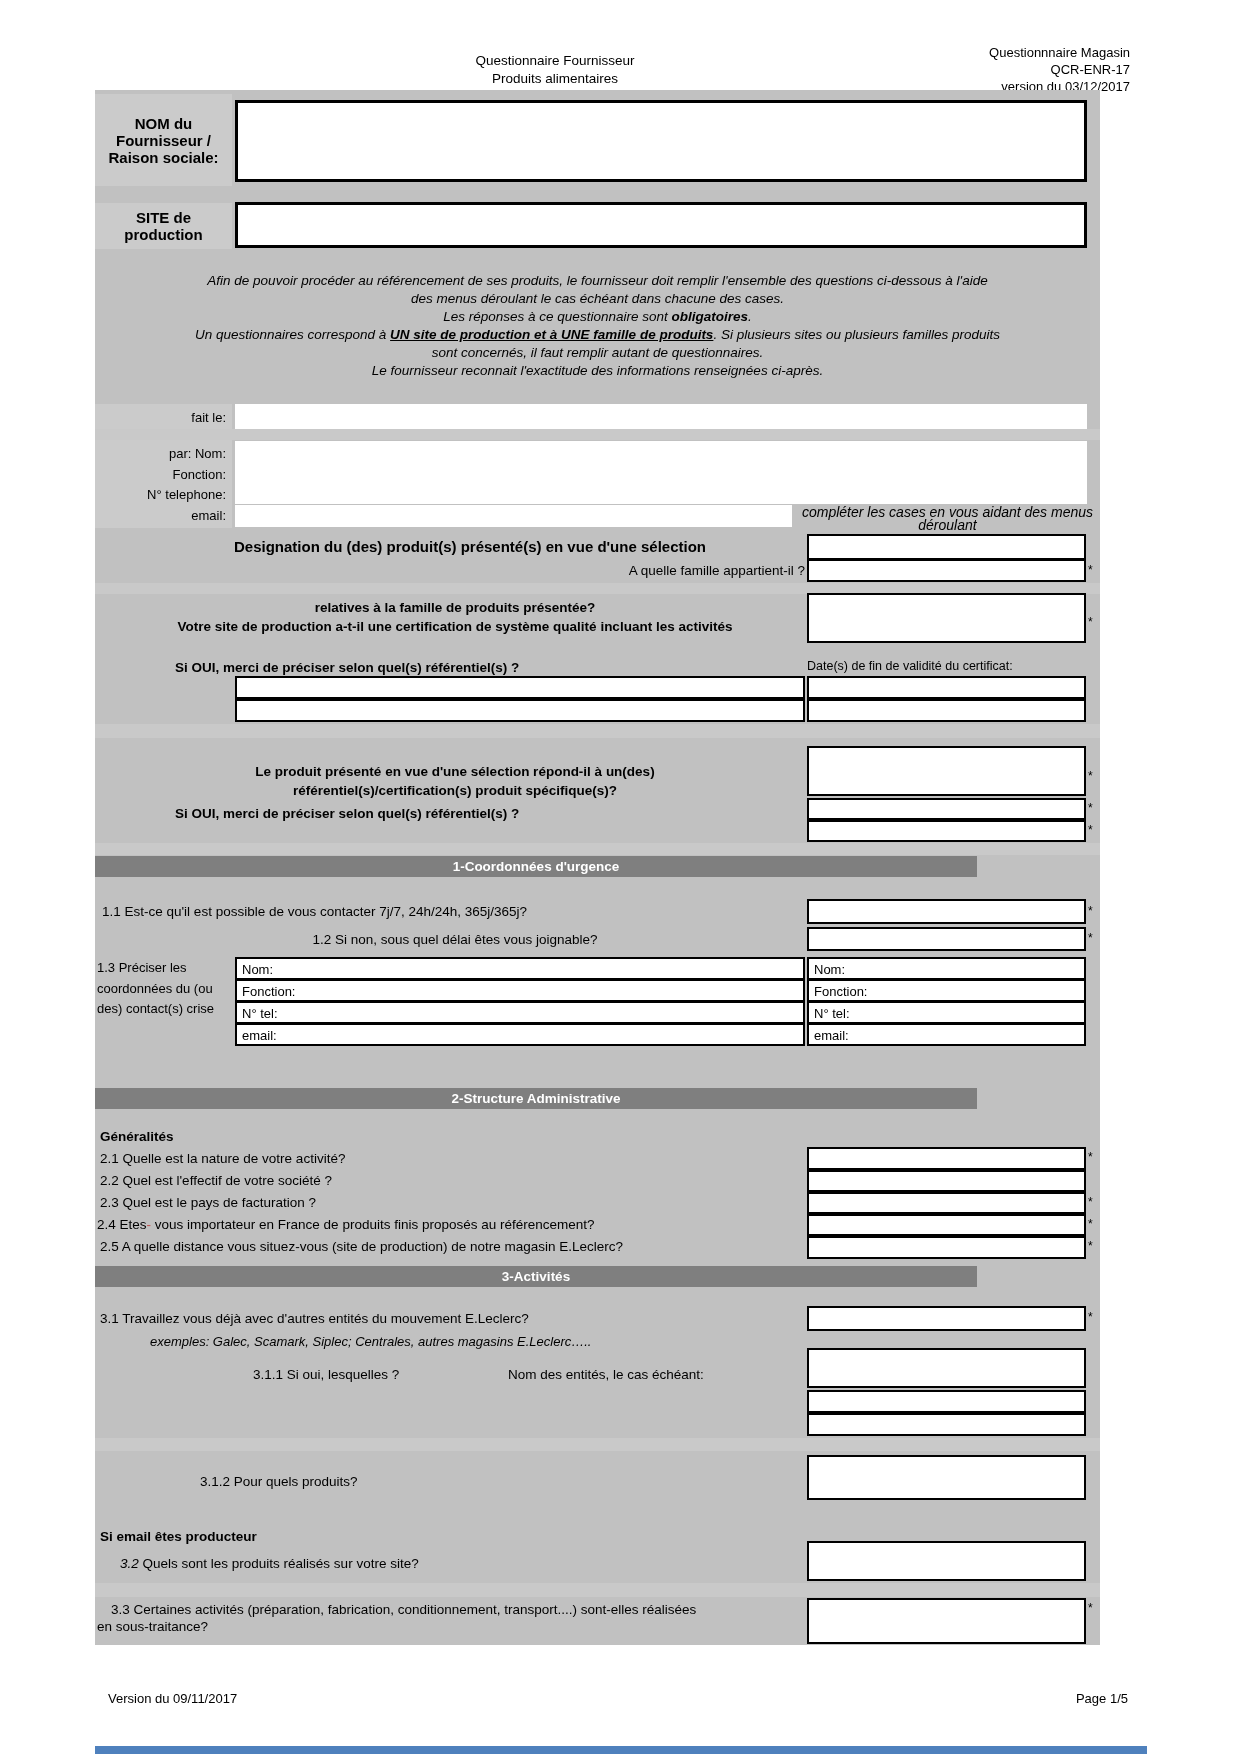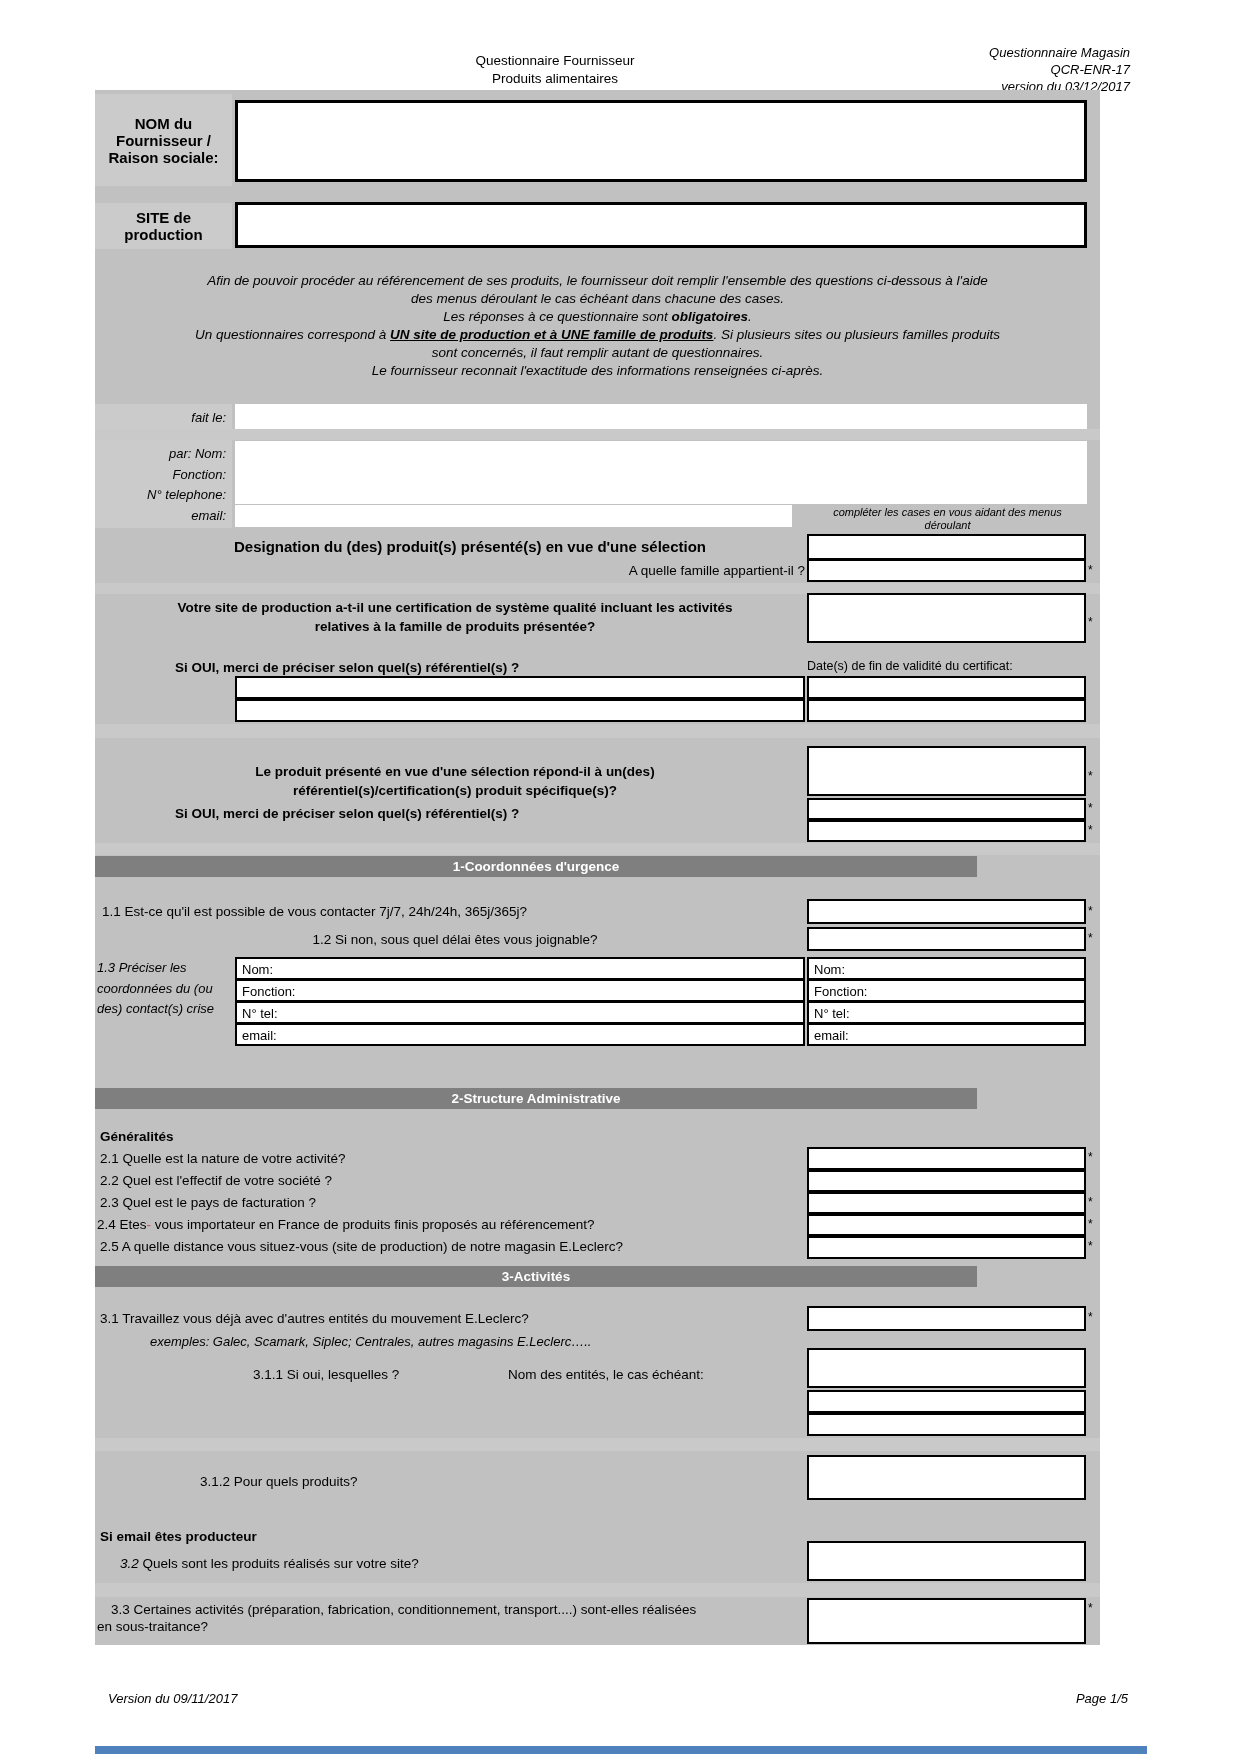--- a/index.html
+++ b/index.html
@@ -16,23 +16,23 @@
        display:flex;align-items:center;justify-content:center;}
   .whitebox{background:#ffffff;}
   .b3{border:3px solid #000;}
   .b2{border:2px solid #000;}
   .bold{font-weight:bold;}
   .italic{font-style:italic;}
   .center{text-align:center;}
   .right{text-align:right;}
   .fs15{font-size:15px;line-height:17px;}
   .fs135{font-size:13.5px;line-height:18px;}
-  .fs13{font-size:13px;line-height:17px;font-style:italic;}
+  .fs13{font-size:13px;line-height:17px;}
   .fs125{font-size:12.5px;line-height:16px;}
-  .fs105{font-size:11px;line-height:13px;}
+  .fs105{font-size:14px;line-height:13px;}
   .vcenter{display:flex;align-items:center;justify-content:center;flex-direction:column;}
   .asterisk{font-size:12px;line-height:12px;}
   .cell{background:#fff;border:2px solid #000;padding:2px 0 0 5px;font-size:13px;line-height:17px;}
   .dash-red{color:var(--dash-red,#c0504d);}
   .bottom-bar{background:var(--bottom-bar,#4f81bd);}
 </style>
 </head>
 <body>
 
 <div class="page">
@@ -94,22 +94,22 @@
   </div>
 
   <div class="abs center bold fs15" style="left:150px;top:538px;width:640px;">Designation du (des) produit(s) présenté(s) en vue d'une sélection</div>
   <div class="abs whitebox b2" style="left:807px;top:534px;width:279px;height:26px;"></div>
 
   <div class="abs right fs135" style="left:400px;top:562px;width:405px;">A quelle famille appartient-il ?</div>
   <div class="abs whitebox b2" style="left:807px;top:559px;width:279px;height:23px;"></div>
   <div class="abs asterisk" style="left:1088px;top:564px;">*</div>
 
   <div class="abs center bold fs135" style="left:110px;top:598px;width:690px;line-height:19px;">
+    <div>relatives à la famille de produits présentée?</div>
     <div>Votre site de production a-t-il une certification de système qualité incluant les activités</div>
-    <div>relatives à la famille de produits présentée?</div>
   </div>
   <div class="abs whitebox b2" style="left:807px;top:593px;width:279px;height:50px;"></div>
   <div class="abs asterisk" style="left:1088px;top:616px;">*</div>
 
   <div class="abs bold fs135" style="left:175px;top:659px;">Si OUI,  merci de préciser selon quel(s) référentiel(s) ?</div>
   <div class="abs fs125" style="left:807px;top:658px;width:290px;">Date(s) de fin de validité du certificat:</div>
 
   <div class="abs whitebox b2" style="left:235px;top:676px;width:570px;height:23px;"></div>
   <div class="abs whitebox b2" style="left:807px;top:676px;width:279px;height:23px;"></div>
   <div class="abs whitebox b2" style="left:235px;top:699px;width:570px;height:23px;"></div>

